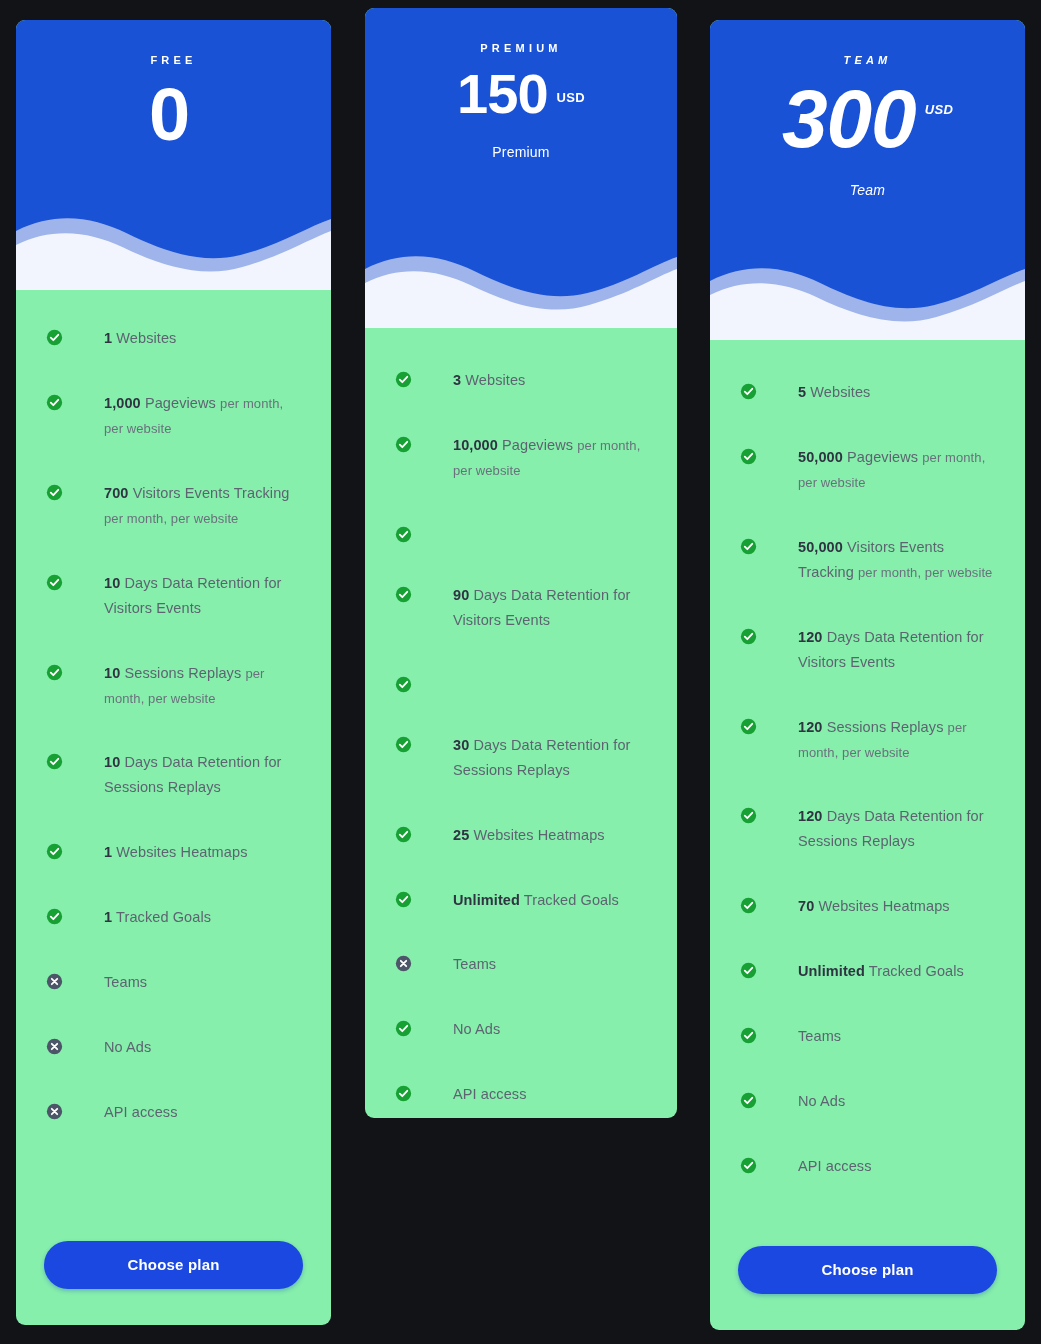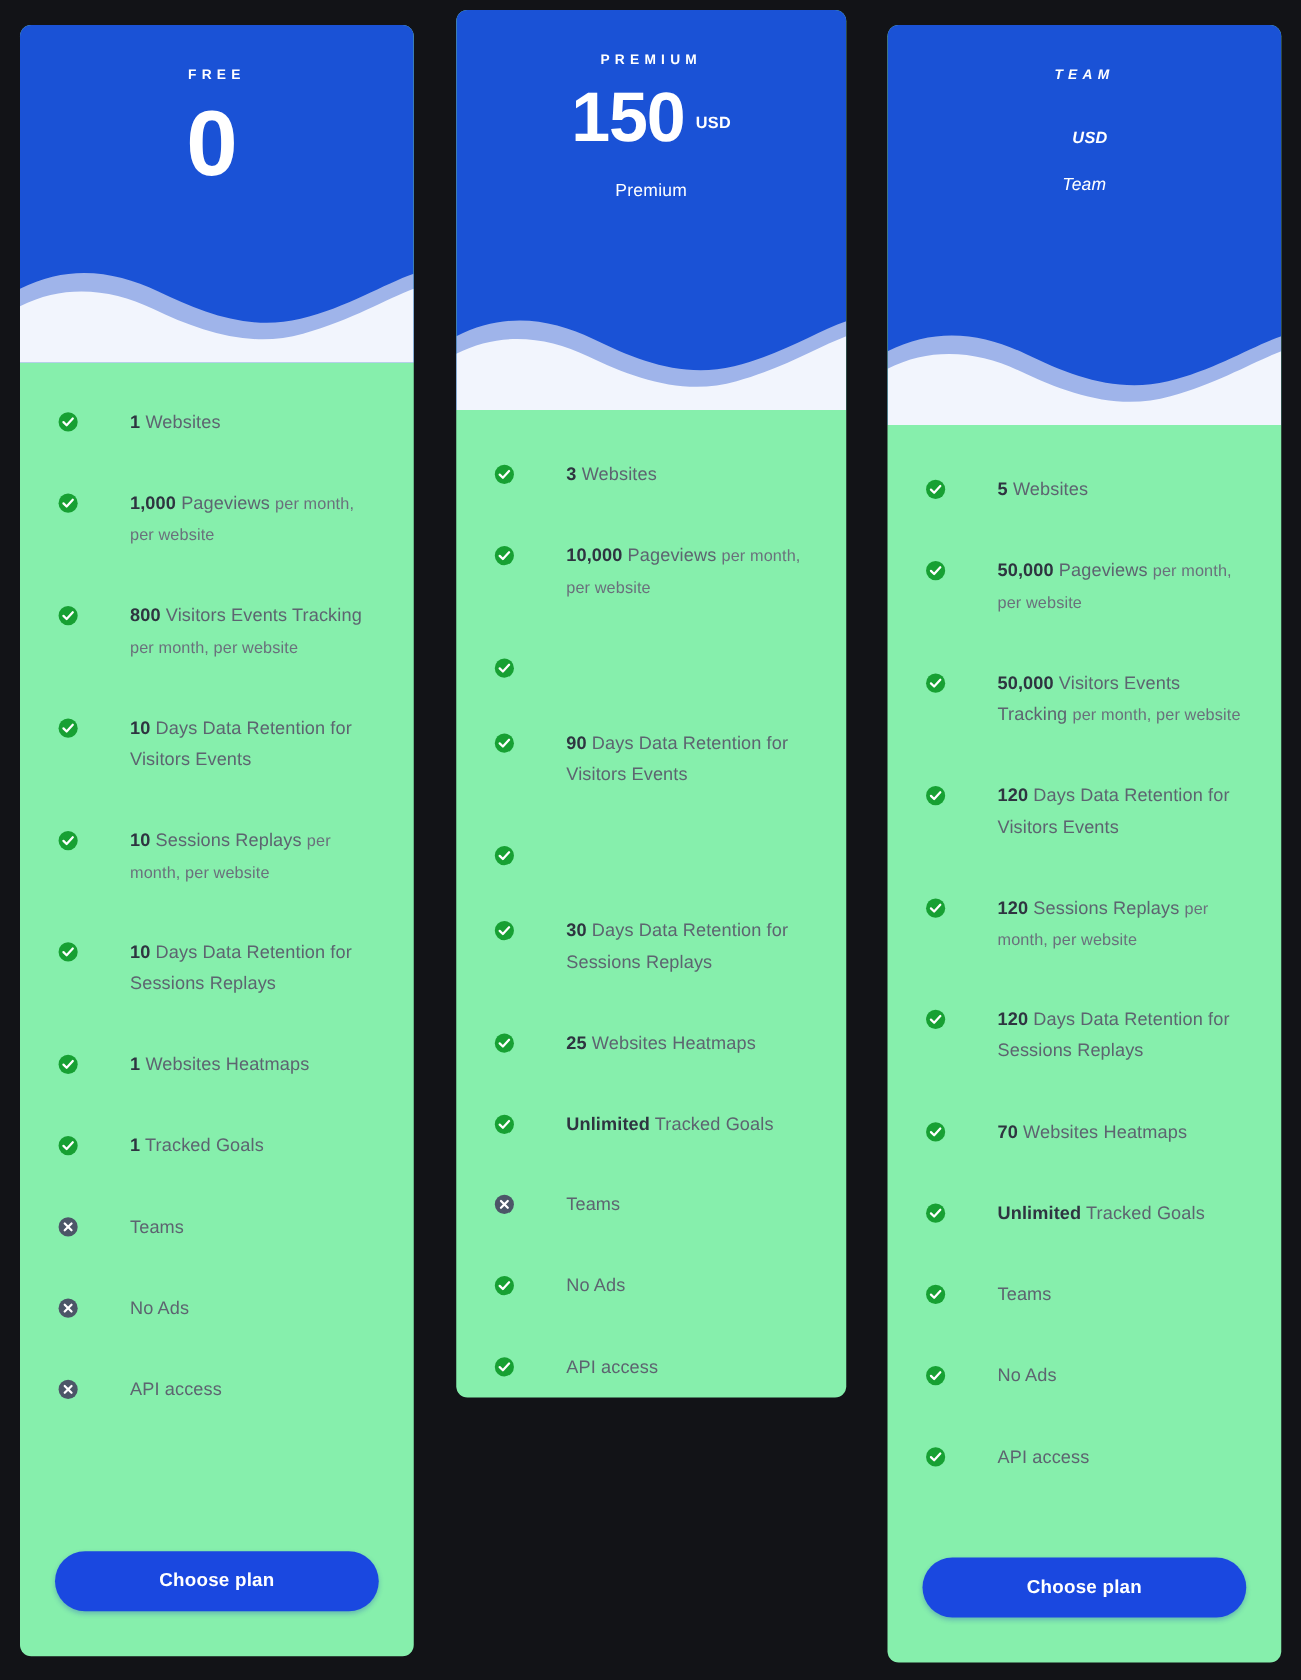--- a/index.html
+++ b/index.html
@@ -167,21 +167,21 @@
           </span>
           <span class="ftext"><b>1,000</b> Pageviews <span class="sm">per month, per website</span></span>
         </div>
         <div class="feat">
           <span class="ficon">
             <svg viewBox="0 0 20 20">
               <circle cx="10" cy="10" r="9" fill="#17a033"></circle>
               <path d="M5.6 10.2 L8.6 13.2 L14.4 6.8" fill="none" stroke="#ffffff" stroke-width="2.1" stroke-linecap="round" stroke-linejoin="round"></path>
             </svg>
           </span>
-          <span class="ftext"><b>800</b> Visitors Events Tracking <span class="sm">per month, per website</span></span>
+          <span class="ftext"><b>700</b> Visitors Events Tracking <span class="sm">per month, per website</span></span>
         </div>
         <div class="feat">
           <span class="ficon">
             <svg viewBox="0 0 20 20">
               <circle cx="10" cy="10" r="9" fill="#17a033"></circle>
               <path d="M5.6 10.2 L8.6 13.2 L14.4 6.8" fill="none" stroke="#ffffff" stroke-width="2.1" stroke-linecap="round" stroke-linejoin="round"></path>
             </svg>
           </span>
           <span class="ftext"><b>10</b> Days Data Retention for Visitors Events</span>
         </div>
@@ -368,20 +368,21 @@
       </div>
     <div class="foot">
       <button class="btn">Try for 30 days</button>
     </div>
   </div>
 
   <div class="card team">
     <div class="head">
       <div class="plan-name">TEAM</div>
       <div class="price-row">
+        <span class="price">300</span>
         <span class="currency">USD</span>
       </div>
       <div class="plan-sub">Team</div>
       <svg class="waves" viewBox="0 0 320 104" preserveAspectRatio="none">
         <path d="M0,44 C40,24 78,30 112,46 C148,63 186,78 228,68 C266,59 296,40 320,32 L320,104 L0,104 Z" fill="#9fb4ea"></path>
         <path d="M0,58 C36,40 74,44 108,60 C146,78 188,92 230,80 C270,69 298,52 320,44 L320,104 L0,104 Z" fill="#f2f5fd"></path>
       </svg>
     </div>
     <div class="features">
         <div class="feat">

